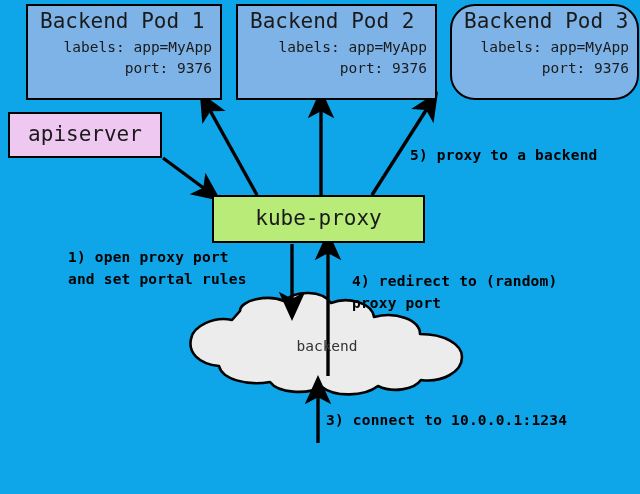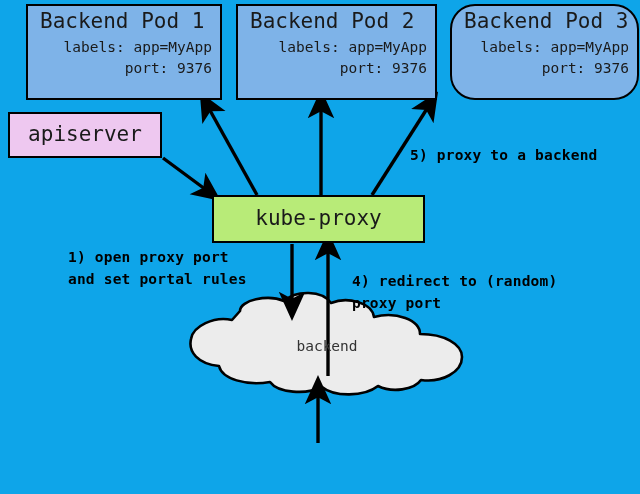--- a/index.html
+++ b/index.html
@@ -186,17 +186,18 @@
     <div class="title">kube-proxy</div>
   </div>
 
   <div class="cloud-wrap">
     <div class="cloud-label">backend</div>
   </div>
 
 
   <div class="note" id="note2">1) open proxy port
 and set portal rules</div>
+  <div class="note" id="note3">3) connect to 10.0.0.1:1234</div>
   <div class="note" id="note4">4) redirect to (random)
 proxy port</div>
   <div class="note" id="note5">5) proxy to a backend</div>
 
 </div>
 
 </body></html>

